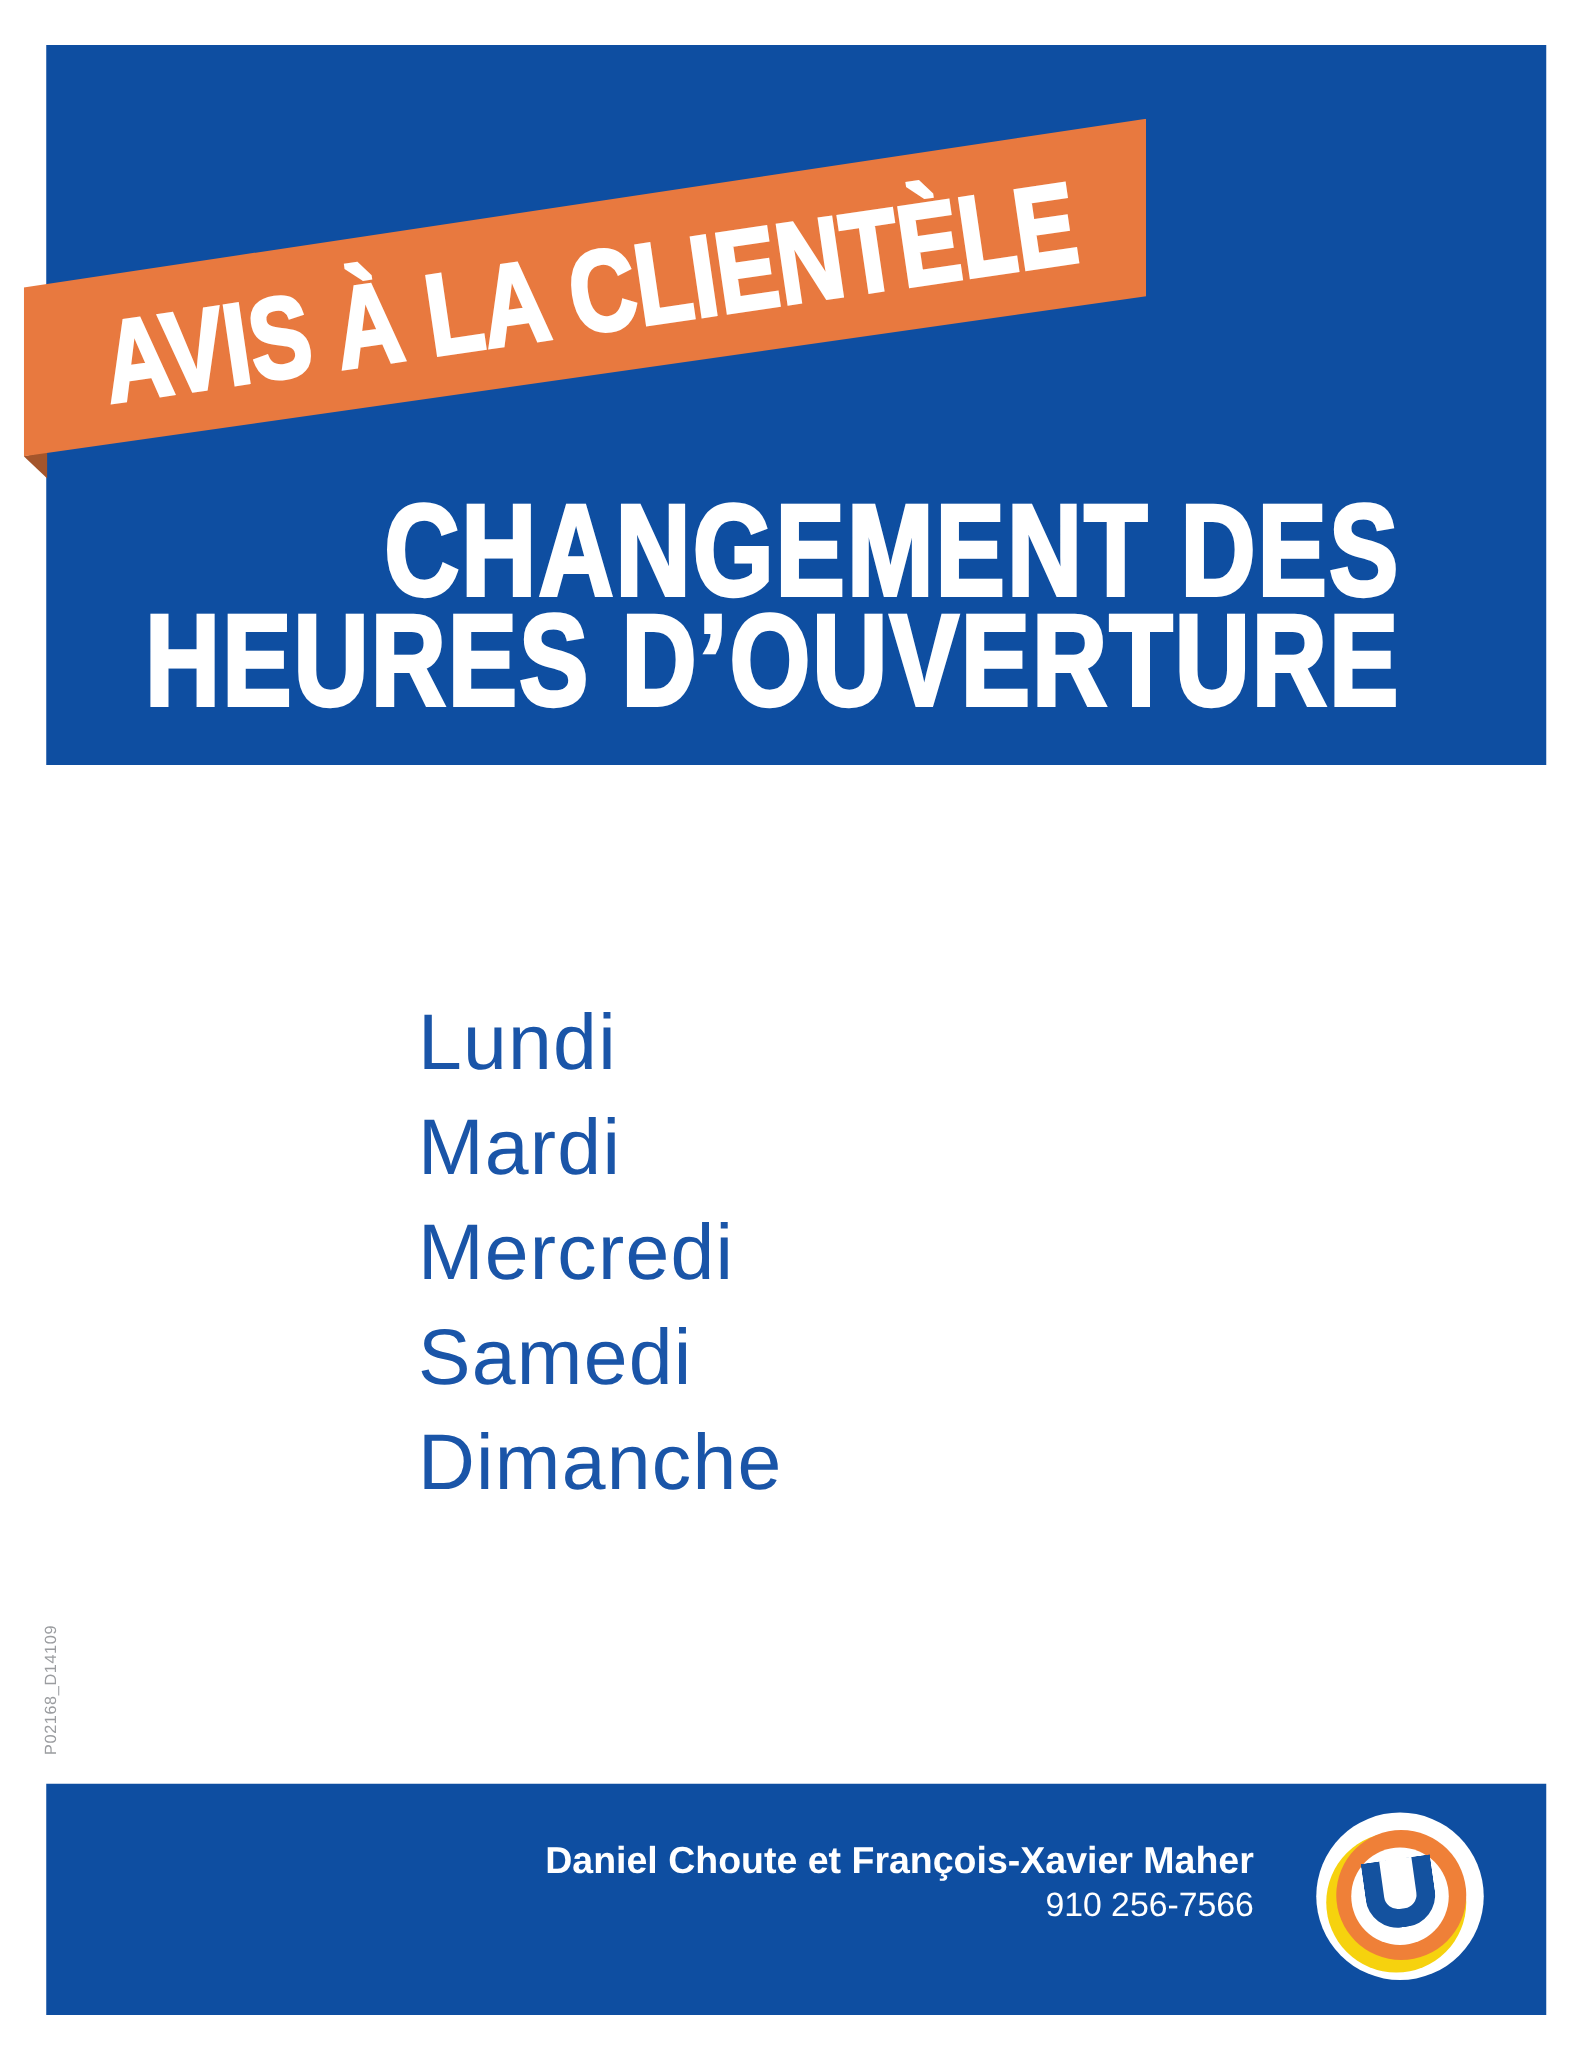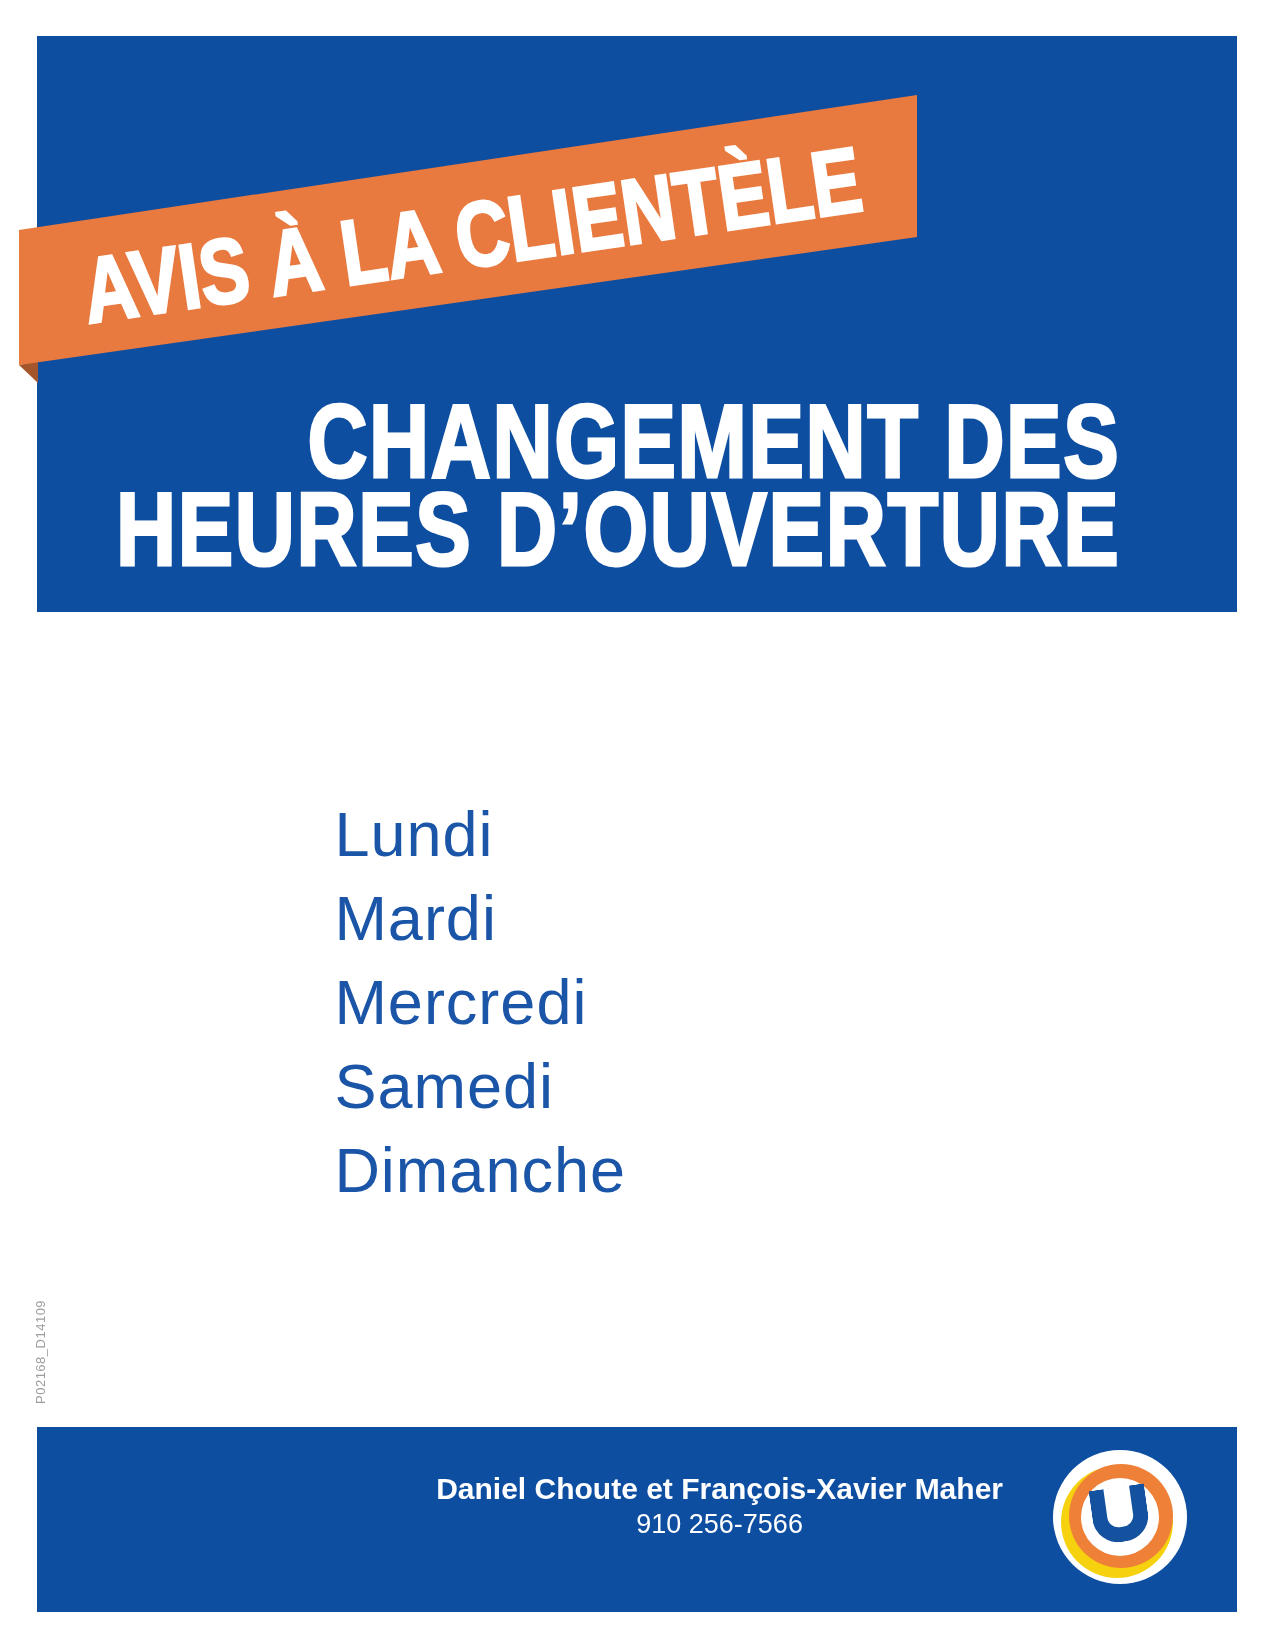--- a/index.html
+++ b/index.html
@@ -56,21 +56,21 @@
     position:absolute;left:33px;top:1404px;
     transform:rotate(-90deg);transform-origin:left top;
     font-size:13px;color:#9B9DA0;letter-spacing:0.5px;white-space:nowrap;
   }
   
   .bottom-bar{
     position:absolute;left:37px;top:1427px;width:1200px;height:185px;
     background:#0E4EA1;
   }
   .footer-text{
-    position:absolute;right:234px;top:44px;text-align:center;color:#ffffff;
+    position:absolute;right:234px;top:44px;text-align:right;color:#ffffff;
     white-space:nowrap;
   }
   .footer-owners{font-size:30px;font-weight:bold;line-height:36px;}
   .footer-address,.footer-phone{font-size:27px;line-height:34px;}
   
   .logo{
     position:absolute;left:1016px;top:23px;width:134px;height:134px;
     border-radius:50%;background:#ffffff;
   }
   .logo .ring-yellow{

